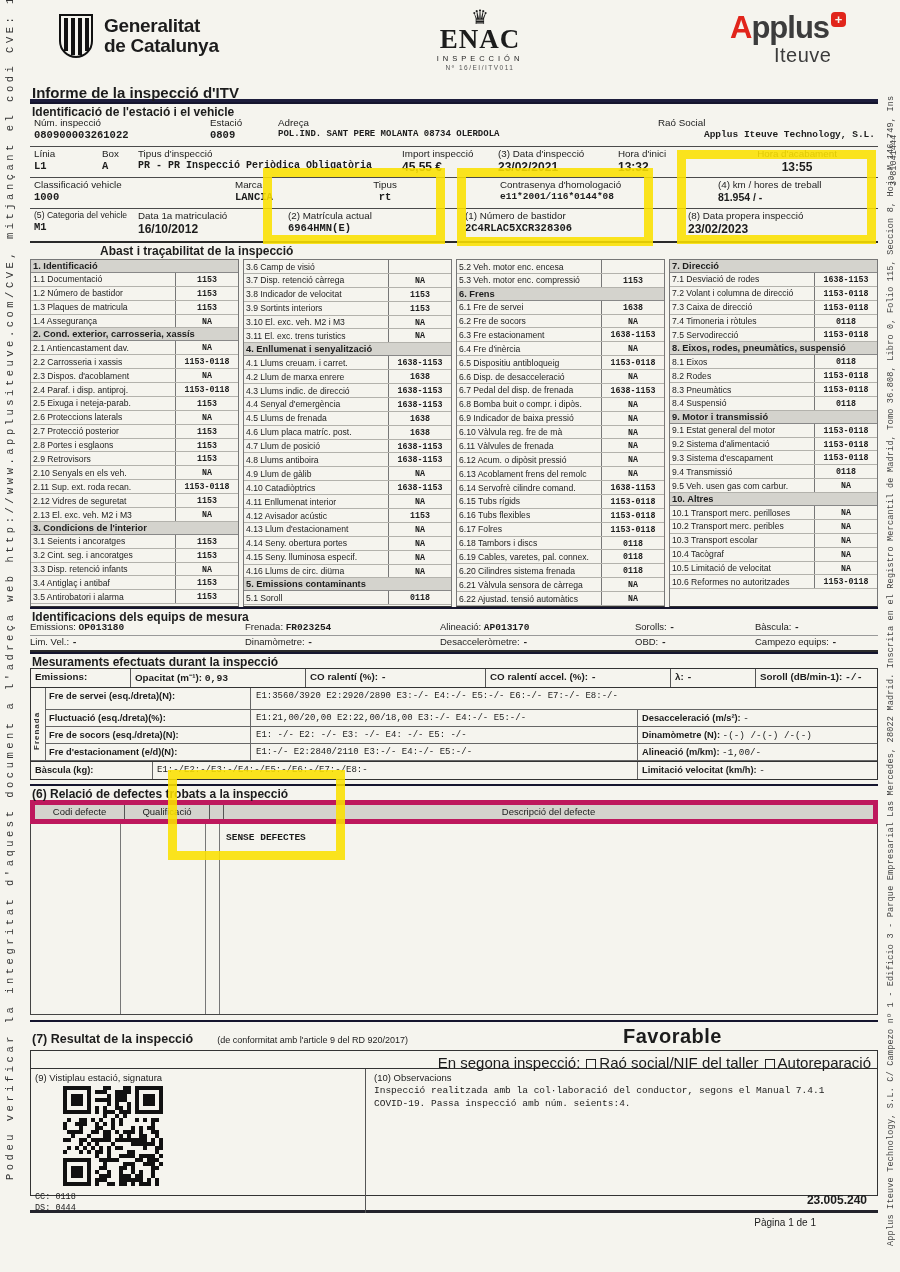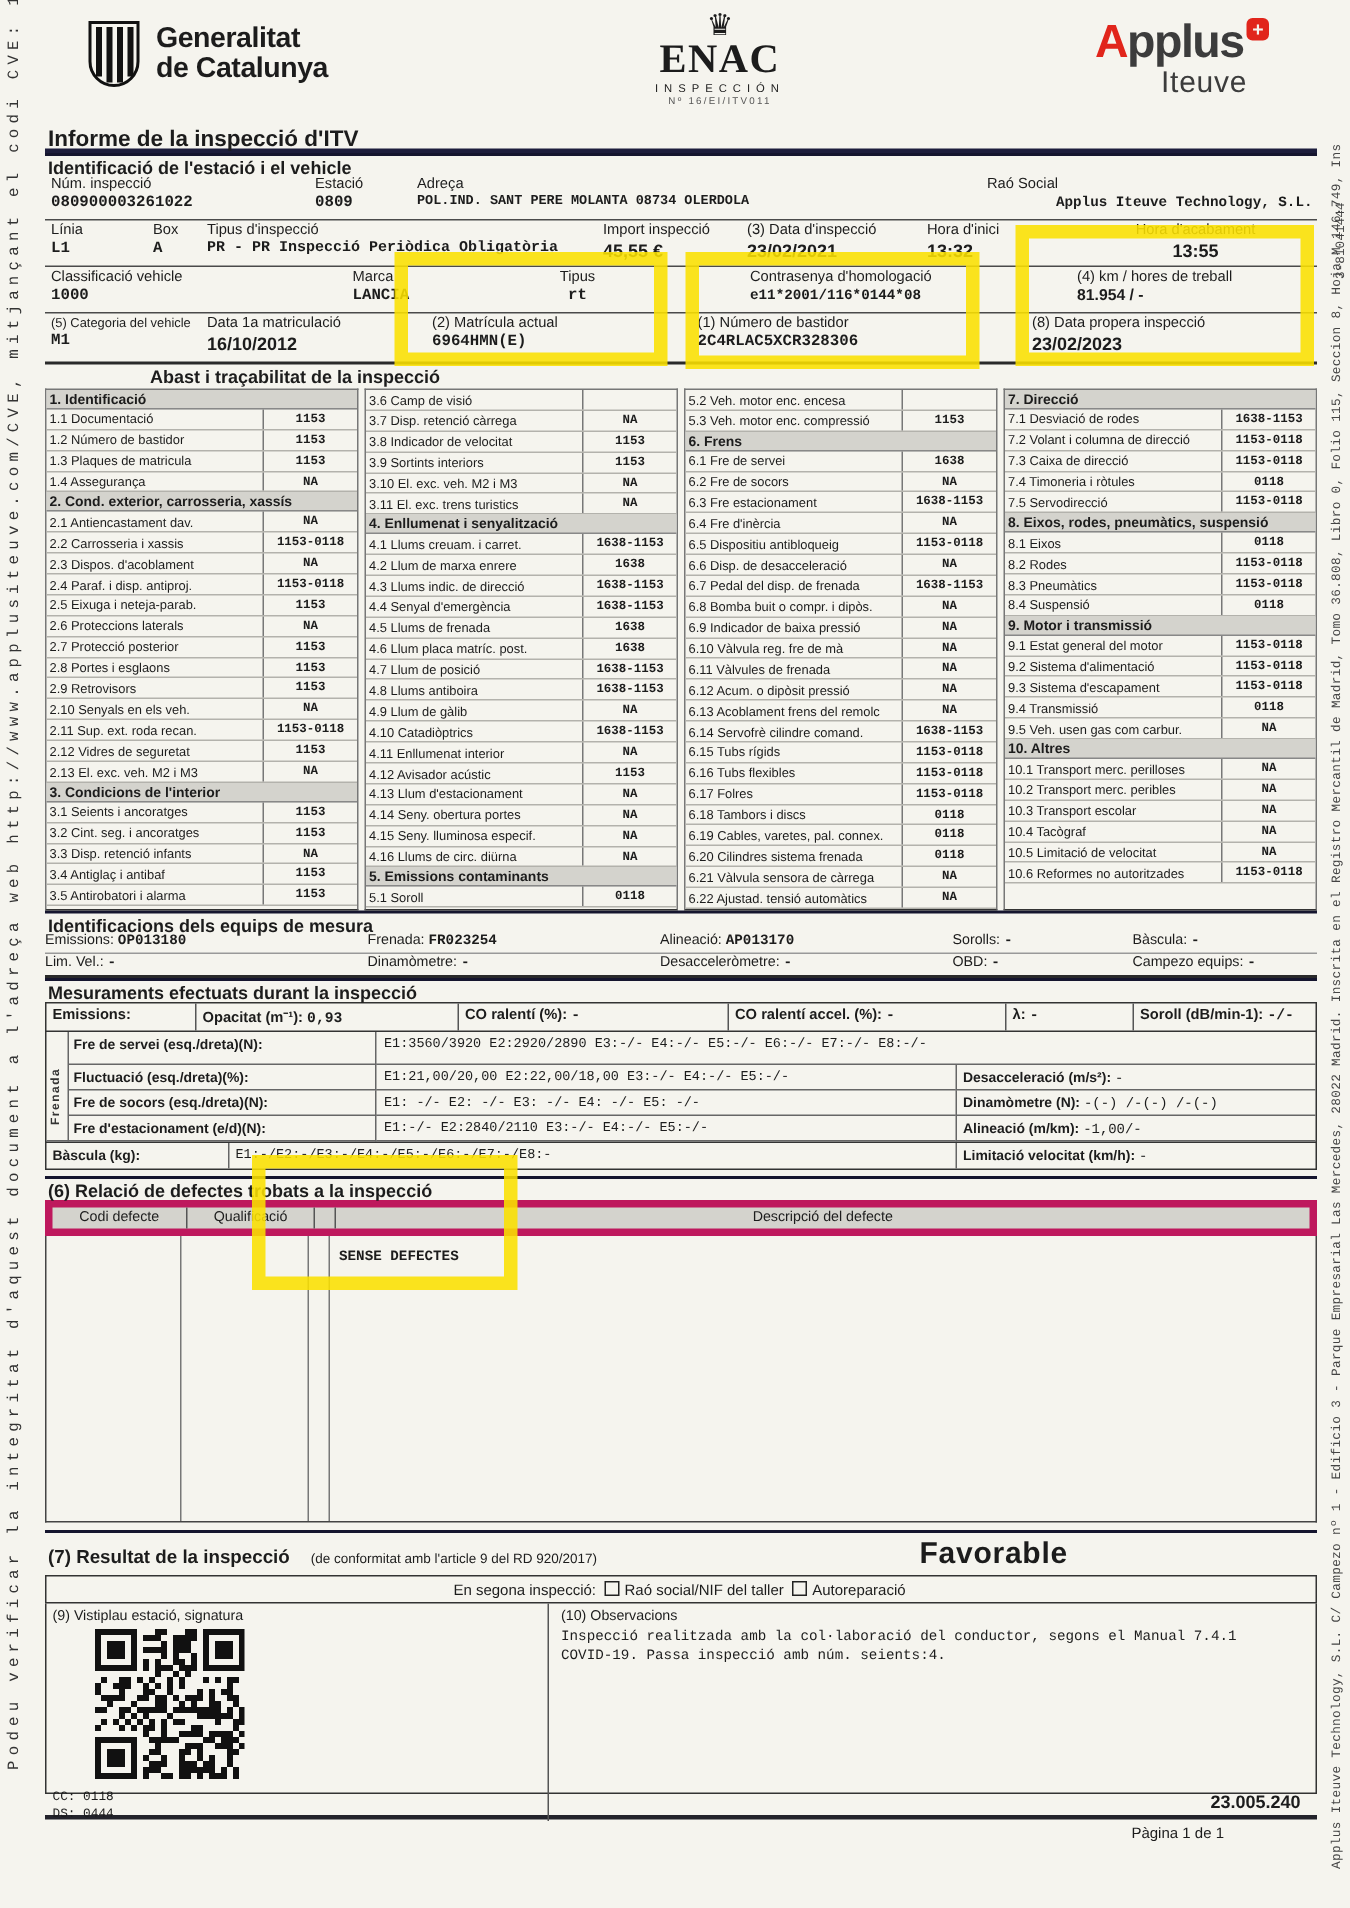--- a/index.html
+++ b/index.html
@@ -75,24 +75,24 @@
   .def-head>div{border-right:1px solid #555;font-size:9.5px;text-align:center;padding-top:1px;}
   .def-head>div:last-child{border-right:none;}
   .def-body{display:grid;grid-template-columns:90px 85px 14px 1fr;border:1px solid #444;border-top:none;height:190px;}
   .def-body>div{border-right:1px solid #777;}
   .def-body>div:last-child{border-right:none;}
   .def-result{font-family:"Liberation Mono","DejaVu Sans Mono",monospace;font-size:9.5px;font-weight:bold;padding:8px 0 0 6px;}
 
   
   .resultat{display:flex;align-items:baseline;border-top:2px solid #15152e;padding:3px 0 2px 2px;height:26px;box-sizing:border-box;margin-top:5px;}
   .res-title{font-size:12.5px;font-weight:bold;}
-  .res-note{font-size:9px;margin-left:14px;}
+  .res-note{font-size:9px;margin-left:24px;}
   .res-value{font-size:20px;font-weight:bold;margin-left:215px;letter-spacing:0.5px;}
 
-  .segona{display:flex;justify-content:center;border:1px solid #333;font-size:10px;padding:3px 6px 2px 4px;height:19px;box-sizing:border-box;margin-top:4px;}
+  .segona{display:flex;justify-content:flex-end;border:1px solid #333;font-size:15px;padding:3px 6px 2px 4px;height:19px;box-sizing:border-box;margin-top:4px;}
   .cb{display:inline-block;width:8px;height:8px;border:1px solid #222;vertical-align:-1px;margin:0 3px 0 6px;}
 
   .signblk{display:grid;grid-template-columns:335px 1fr;border:1px solid #333;border-top:none;height:126px;position:relative;}
   .sign-left{border-right:1px solid #555;padding:3px 0 0 4px;}
   .sign-label{font-size:9.5px;}
   .sign-codes{font-family:"Liberation Mono","DejaVu Sans Mono",monospace;font-size:8.5px;line-height:1.25;margin-top:2px;}
   .obs{padding:3px 0 0 8px;position:relative;}
   .obs-text{font-family:"Liberation Mono","DejaVu Sans Mono",monospace;font-size:9.5px;margin-top:2px;width:480px;line-height:1.35;}
   .obs-code{position:absolute;right:10px;bottom:6px;font-size:12px;font-weight:bold;}
 

